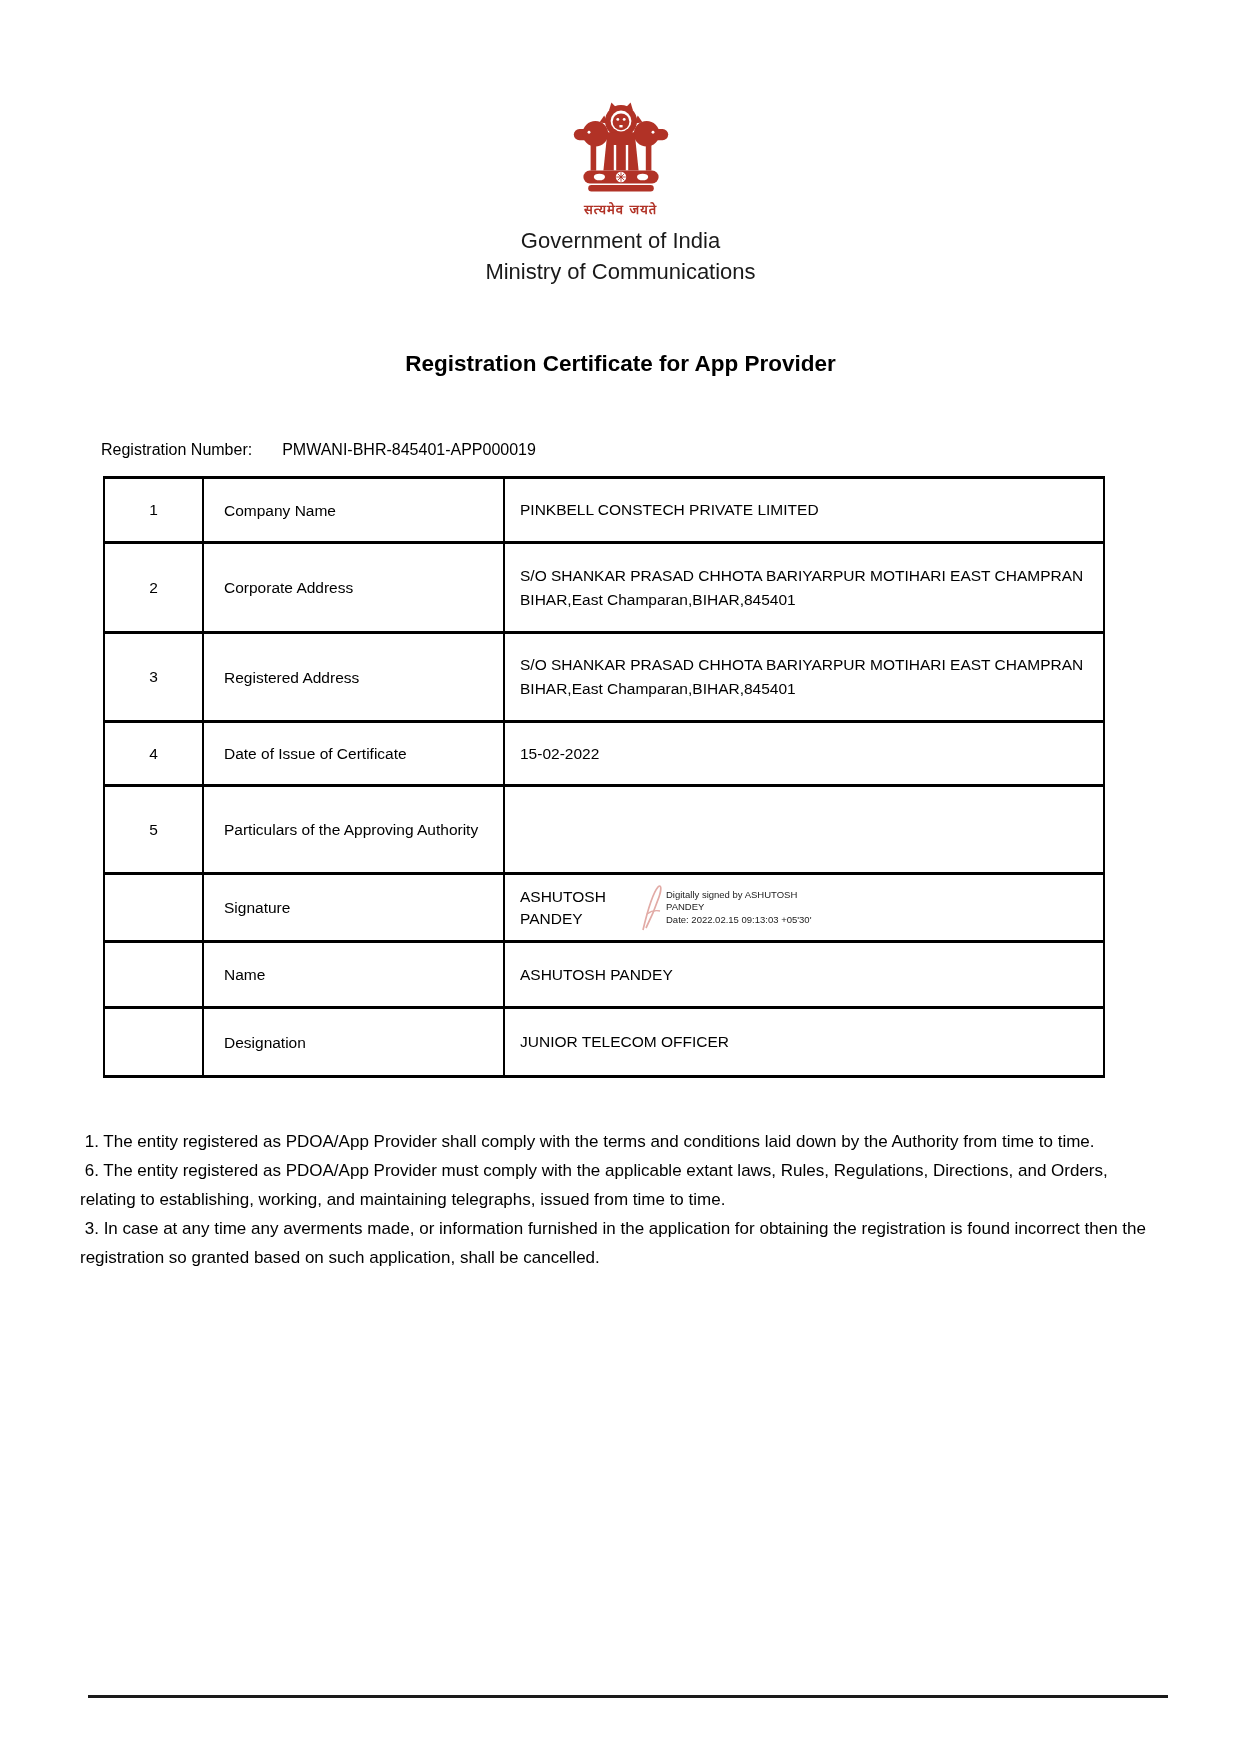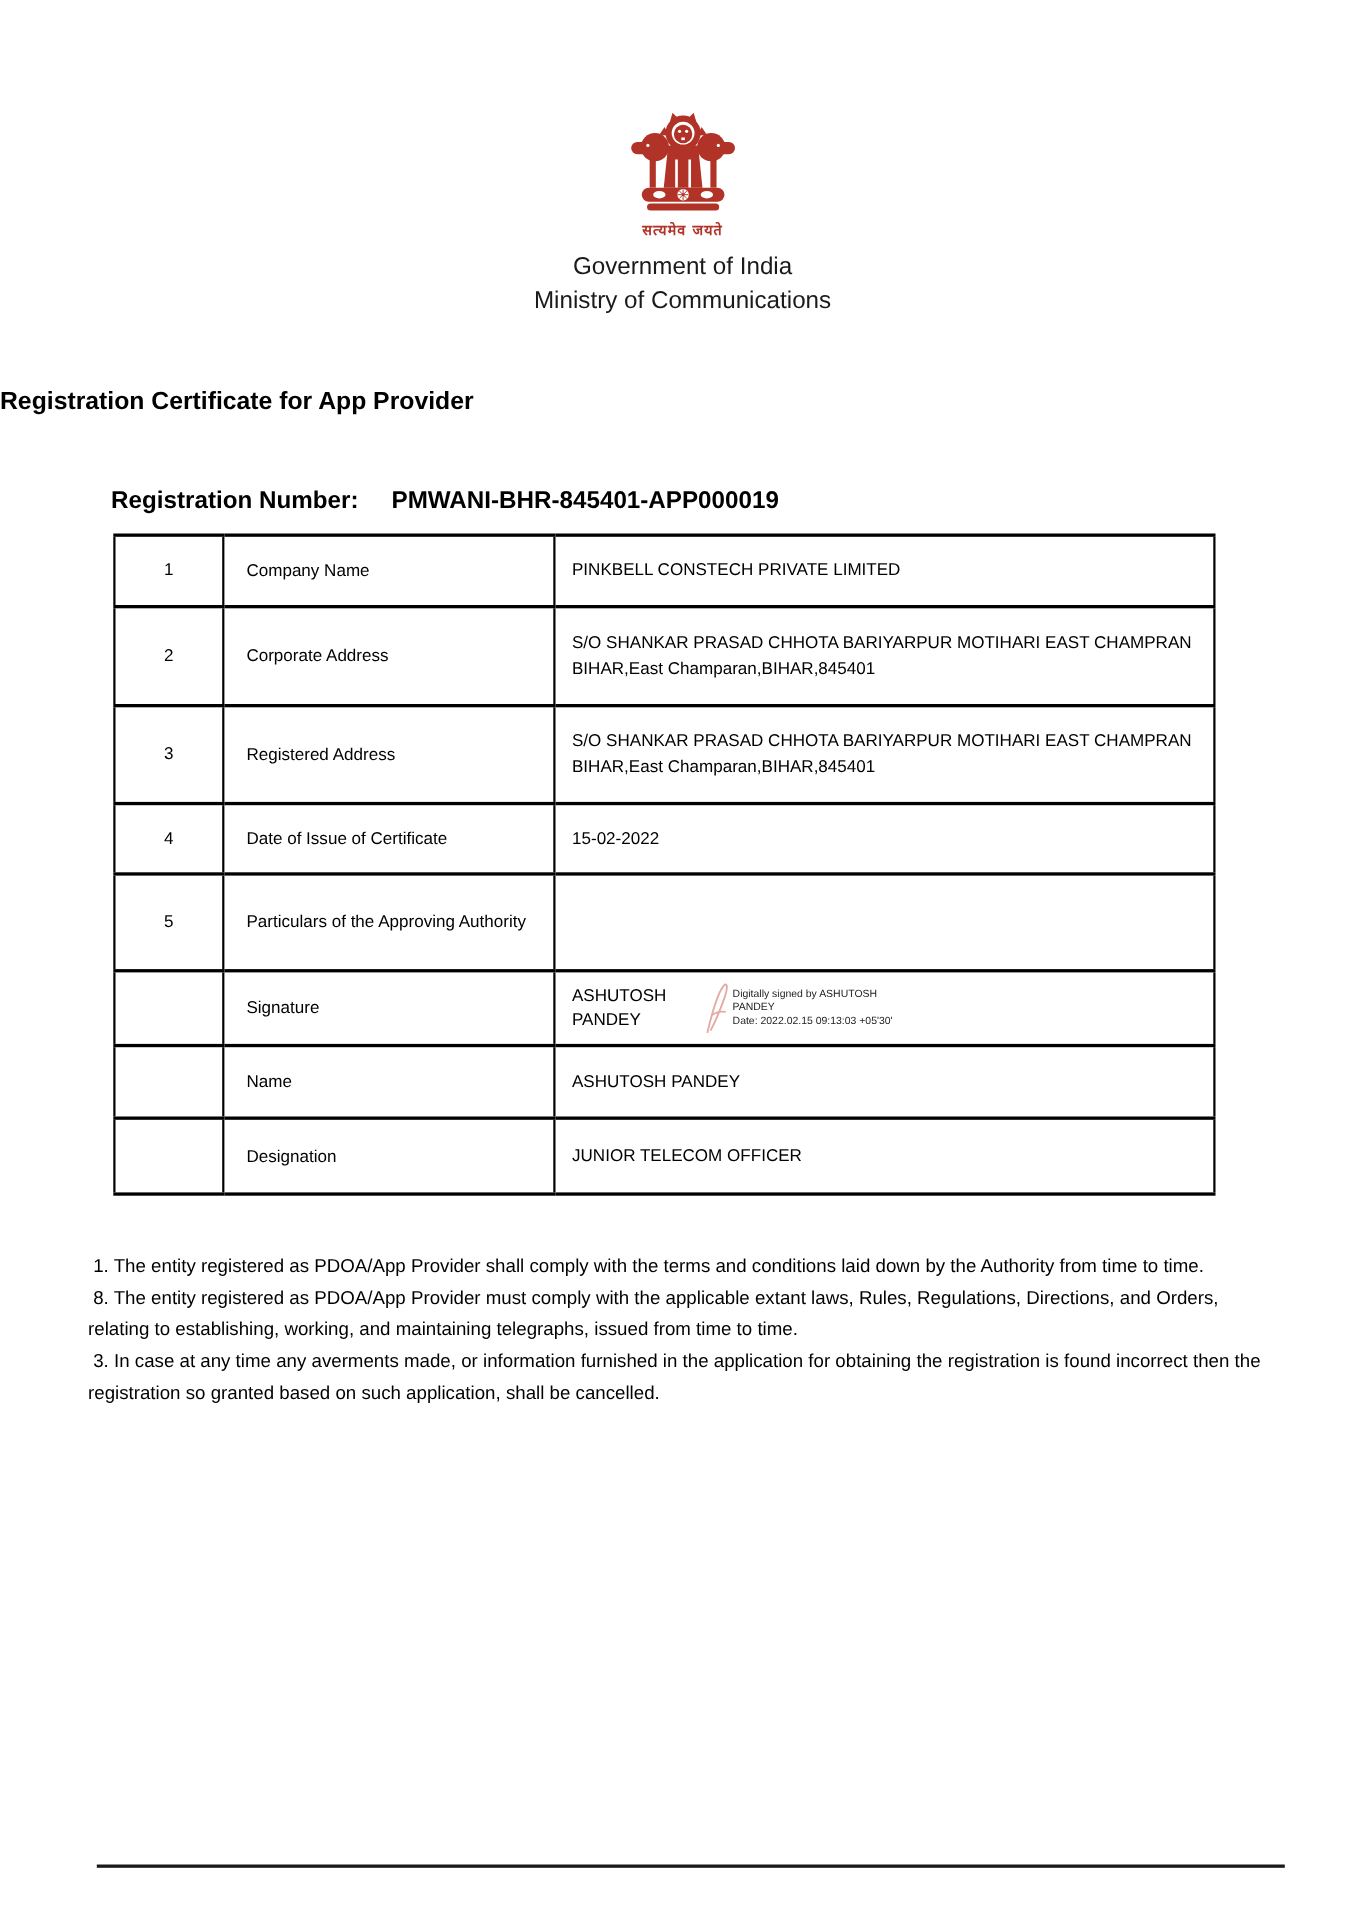--- a/index.html
+++ b/index.html
@@ -18,25 +18,25 @@
   .emblem { display: inline-block; }
   .emblem svg { display: block; margin: 0 auto; }
   .motto {
     font-family: "DejaVu Sans", "Liberation Sans", sans-serif;
     font-size: 13px; font-weight: bold; color: #b13226;
     margin-top: 1px; letter-spacing: 1px;
   }
   .org-lines { margin-top: 7px; font-size: 22px; line-height: 31px; color: #1a1a1a; }
   
   .doc-title {
-    margin-top: 64px; text-align: left;
+    margin-top: 64px; text-align: center;
     font-size: 22.5px; font-weight: bold; color: #000;
   }
   
-  .reg-line { margin: 64px 0 0 101px; font-size: 22px; font-weight: bold; }
+  .reg-line { margin: 64px 0 0 101px; font-size: 16px; font-weight: normal; }
   .reg-value { margin-left: 30px; }
   
   table.cert-table {
     border-collapse: collapse;
     margin: 17px 0 0 103px;
     width: 1000px;
     table-layout: fixed;
   }
   table.cert-table td {
     border: 2px solid #000;
@@ -190,20 +190,20 @@
       <td class="sno-cell"></td>
       <td class="label-cell">Designation</td>
       <td class="val-cell">JUNIOR TELECOM OFFICER</td>
     </tr>
   </tbody>
     </table>
 
   <div class="note">
     <div class="note-items">
       <div class="note-item"> 1. The entity registered as PDOA/App Provider shall comply with the terms and conditions laid down by the Authority from time to time.</div>
-      <div class="note-item"> 8. The entity registered as PDOA/App Provider must comply with the applicable extant laws, Rules, Regulations, Directions, and Orders, relating to establishing, working, and maintaining telegraphs, issued from time to time.</div>
+      <div class="note-item"> 6. The entity registered as PDOA/App Provider must comply with the applicable extant laws, Rules, Regulations, Directions, and Orders, relating to establishing, working, and maintaining telegraphs, issued from time to time.</div>
       <div class="note-item"> 3. In case at any time any averments made, or information furnished in the application for obtaining the registration is found incorrect then the registration so granted based on such application, shall be cancelled.</div>
     </div>
   </div>
 
   <div class="footer-rule"></div>
 
 </div>
 
 </body></html>

